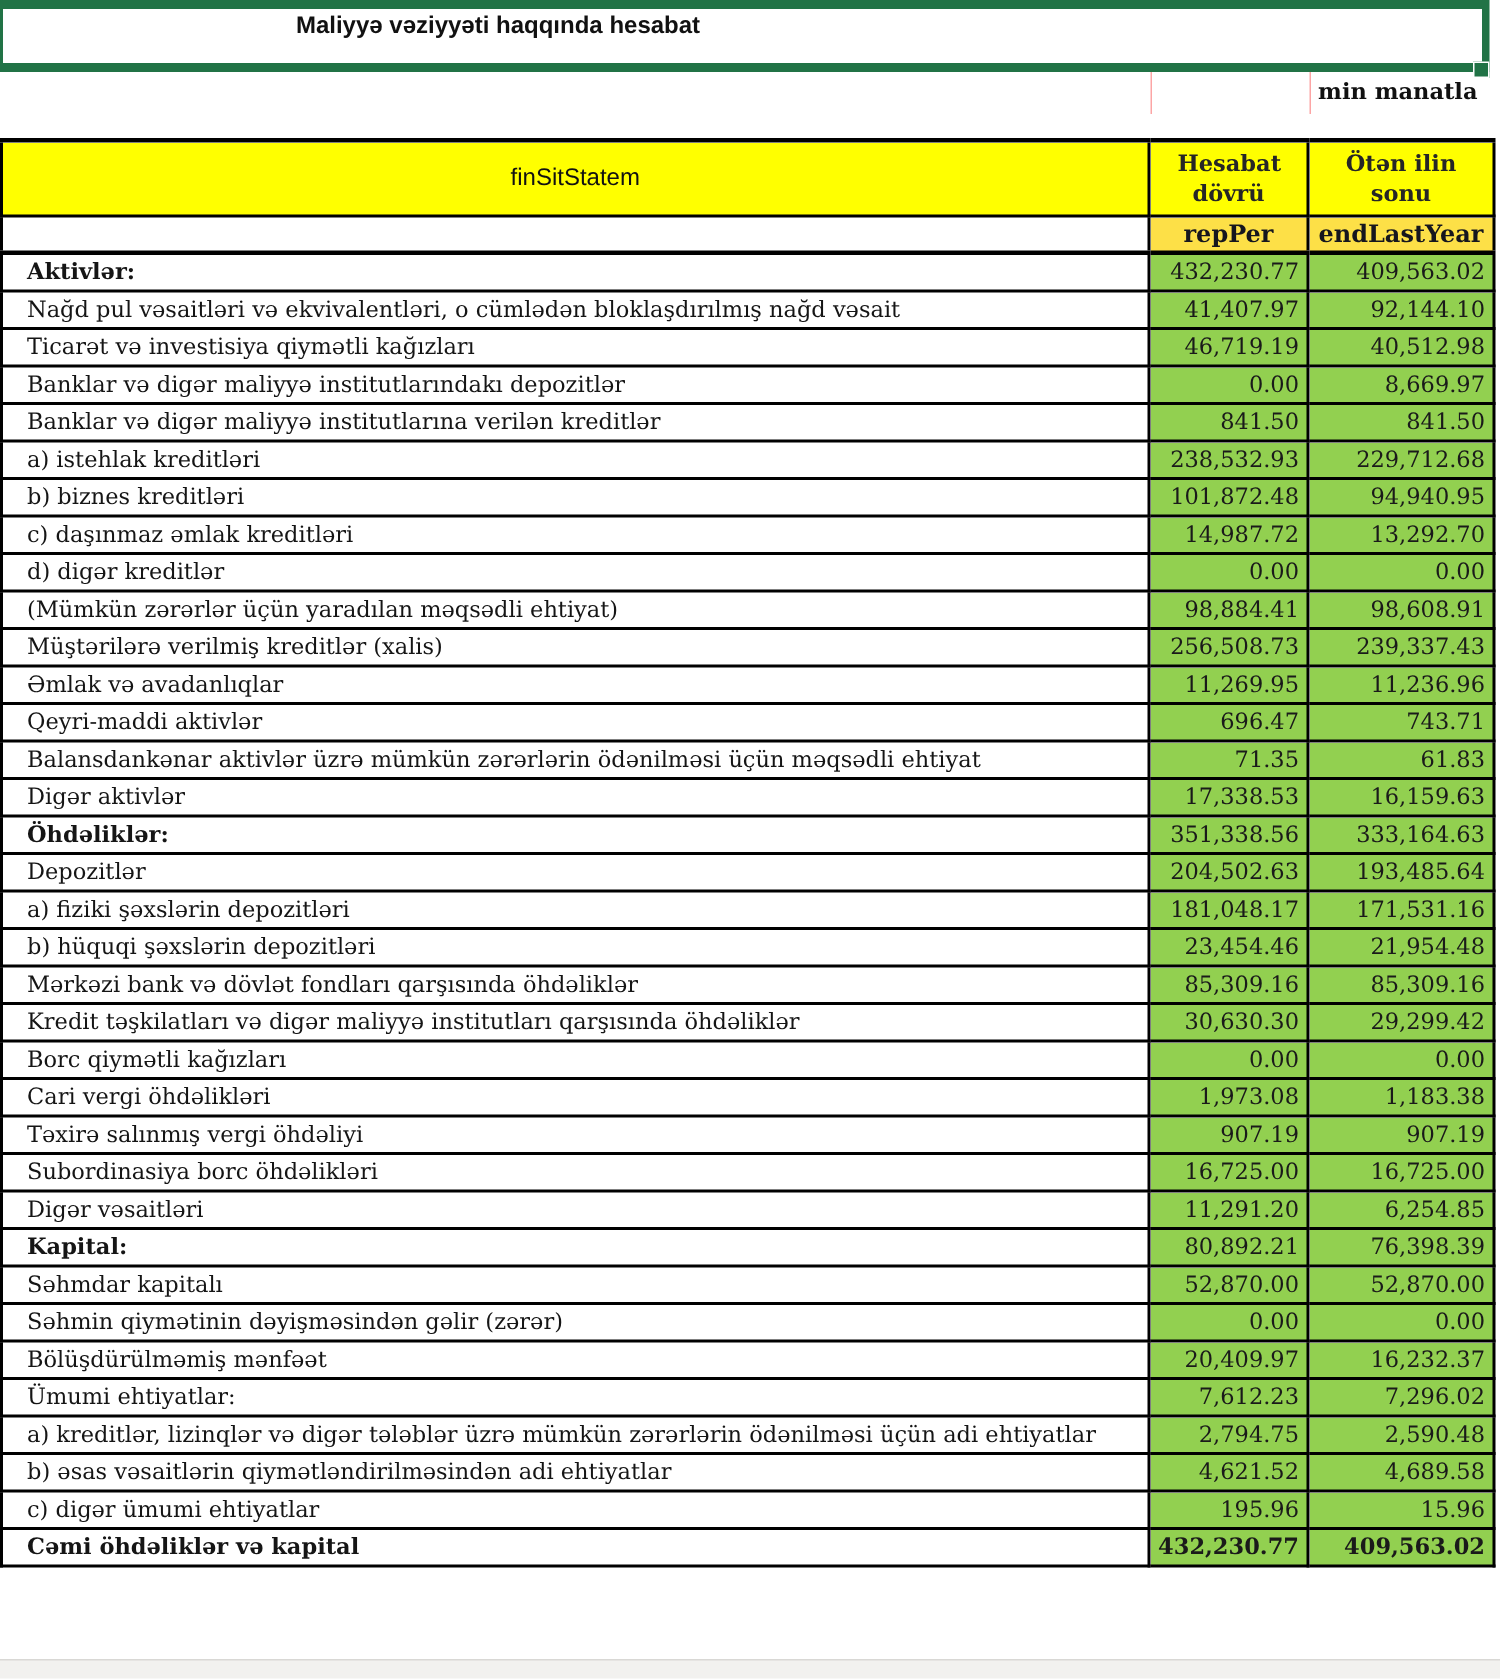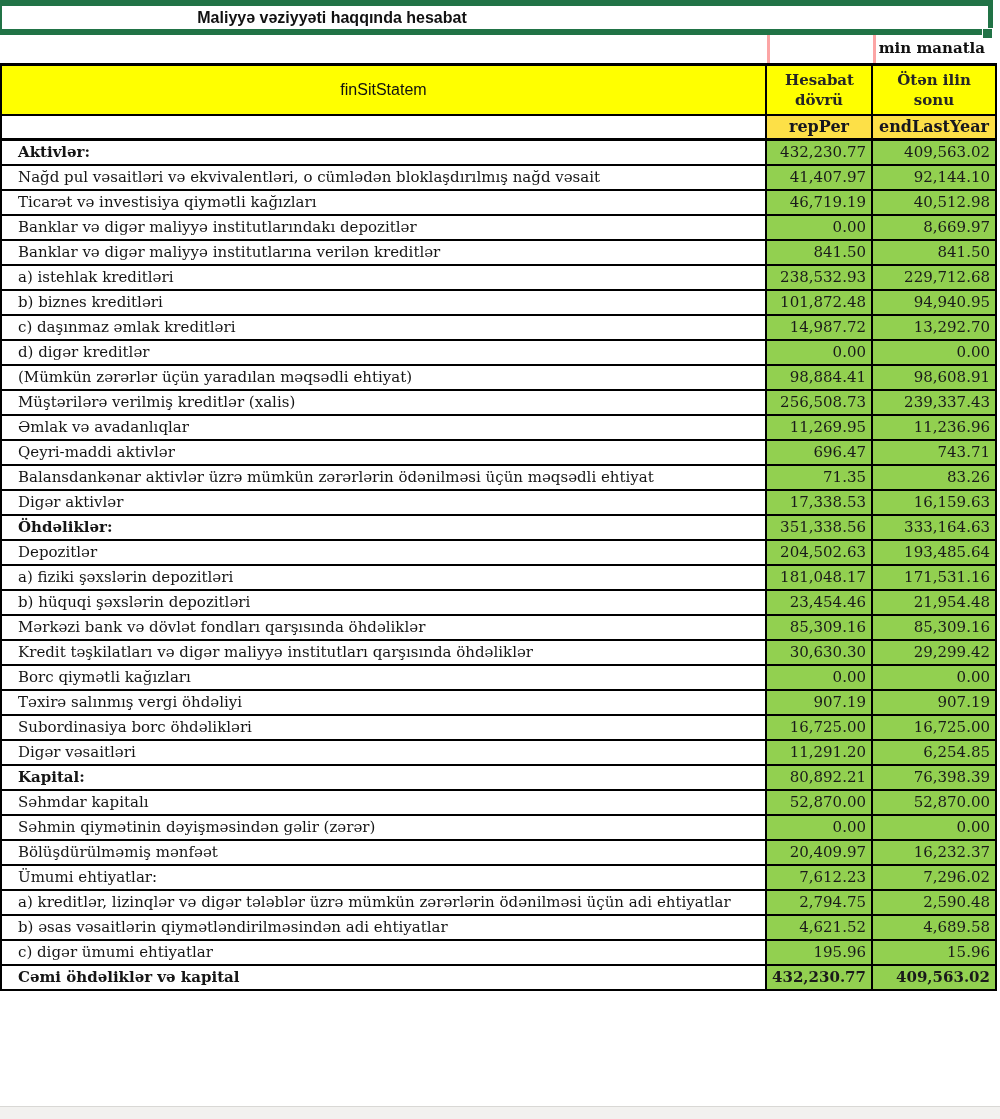--- a/index.html
+++ b/index.html
@@ -1,49 +1,49 @@
 <!DOCTYPE html>
 <html><head>
 <meta charset="utf-8">
 <style>
   html,body{margin:0;padding:0;}
   body{background:#ffffff;font-family:"DejaVu Serif","Liberation Serif",serif;}
   .stage{position:relative;width:1000px;height:1119px;background:#ffffff;overflow:hidden;}
 
   
   .sel-box{
-    box-sizing:border-box;width:993px;height:35px;position:relative;
+    box-sizing:border-box;width:993px;height:48px;position:relative;
     border:2px solid #217346;border-top-width:6px;border-bottom-width:6px;border-right-width:5px;
     background:#ffffff;
   }
   .title-wrap{width:660px;height:23px;display:flex;align-items:center;justify-content:center;}
   .title-text{
     font-family:"Liberation Sans","DejaVu Sans",sans-serif;
     font-weight:bold;font-size:16px;color:#111;white-space:nowrap;letter-spacing:0px;
   }
   .fill-handle{
     position:absolute;right:-5px;bottom:-10px;width:9px;height:9px;
     background:#217346;border:1px solid #ffffff;box-sizing:content-box;
   }
 
   
   .unit-row{
     box-sizing:border-box;width:995px;height:28px;
     display:grid;grid-template-columns:767px 106px 122px;
   }
   .unit-row .cell{box-sizing:border-box;height:28px;line-height:26px;}
-  .unit-row .c2,.unit-row .c3{border-left:3px solid #fca5a5;}
+  .unit-row .c2,.unit-row .c3{border-left:1px solid #fca5a5;}
   .unit-note{
     text-align:right;padding-right:10px;font-weight:bold;font-size:15px;color:#111;
   }
 
   
   table.fin{
     width:995px;border-collapse:collapse;table-layout:fixed;
-    font-size:15px;color:#151515;
+    font-size:15px;color:#151515;margin-top:16px;
   }
   table.fin col.c-label{width:765px;}
   table.fin col.c-v1{width:106px;}
   table.fin col.c-v2{width:124px;}
   table.fin th,table.fin td{box-sizing:border-box;border:2px solid #000;overflow:hidden;}
 
   tr.hdr th{height:50px;background:#FFFF00;border-top-width:3px;}
   th.name-col{
     font-family:"Liberation Sans","DejaVu Sans",sans-serif;
     font-weight:normal;font-size:16px;color:#111;text-align:center;
@@ -166,21 +166,21 @@
           <td class="num">11,236.96</td>
         </tr>
         <tr>
           <td class="lbl">Qeyri-maddi aktivlər</td>
           <td class="num">696.47</td>
           <td class="num">743.71</td>
         </tr>
         <tr>
           <td class="lbl">Balansdankənar aktivlər üzrə mümkün zərərlərin ödənilməsi üçün məqsədli ehtiyat</td>
           <td class="num">71.35</td>
-          <td class="num">83.26</td>
+          <td class="num">61.83</td>
         </tr>
         <tr>
           <td class="lbl">Digər aktivlər</td>
           <td class="num">17,338.53</td>
           <td class="num">16,159.63</td>
         </tr>
         <tr>
           <td class="lbl b">Öhdəliklər:</td>
           <td class="num">351,338.56</td>
           <td class="num">333,164.63</td>
@@ -209,20 +209,25 @@
           <td class="lbl">Kredit təşkilatları və digər maliyyə institutları qarşısında öhdəliklər</td>
           <td class="num">30,630.30</td>
           <td class="num">29,299.42</td>
         </tr>
         <tr>
           <td class="lbl">Borc qiymətli kağızları</td>
           <td class="num">0.00</td>
           <td class="num">0.00</td>
         </tr>
         <tr>
+          <td class="lbl">Cari vergi öhdəlikləri</td>
+          <td class="num">1,973.08</td>
+          <td class="num">1,183.38</td>
+        </tr>
+        <tr>
           <td class="lbl">Təxirə salınmış vergi öhdəliyi</td>
           <td class="num">907.19</td>
           <td class="num">907.19</td>
         </tr>
         <tr>
           <td class="lbl">Subordinasiya borc öhdəlikləri</td>
           <td class="num">16,725.00</td>
           <td class="num">16,725.00</td>
         </tr>
         <tr>

